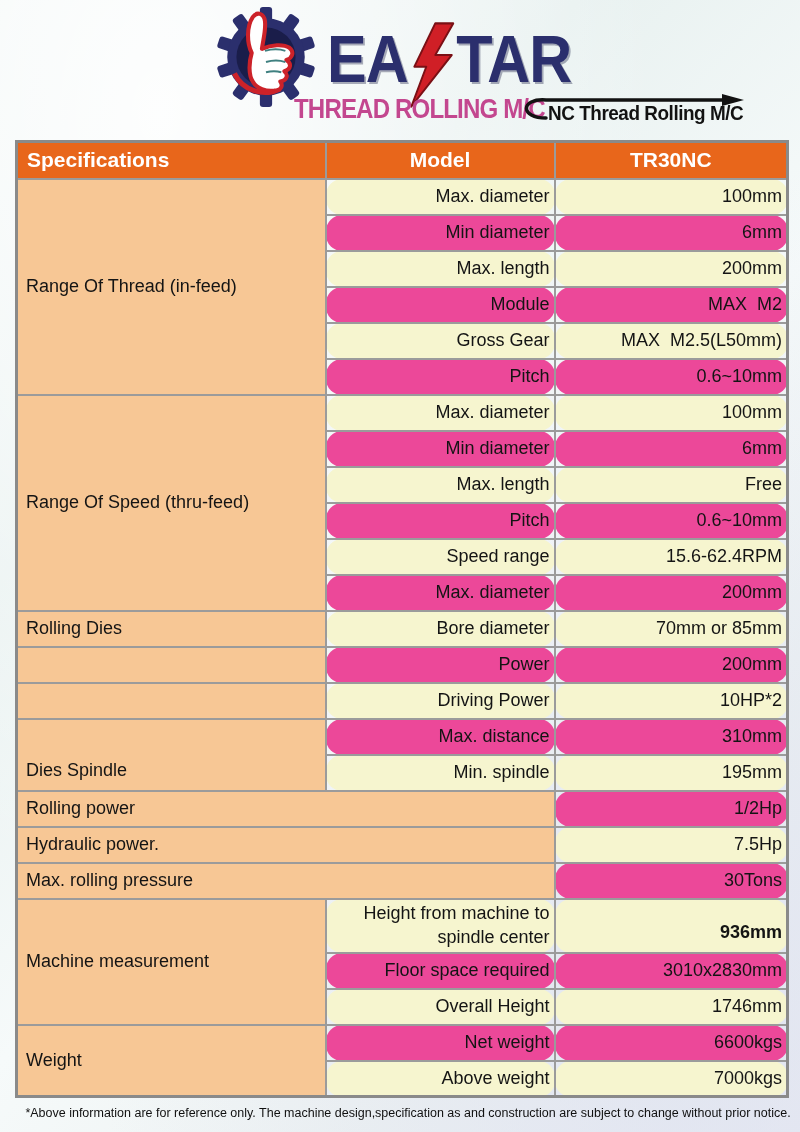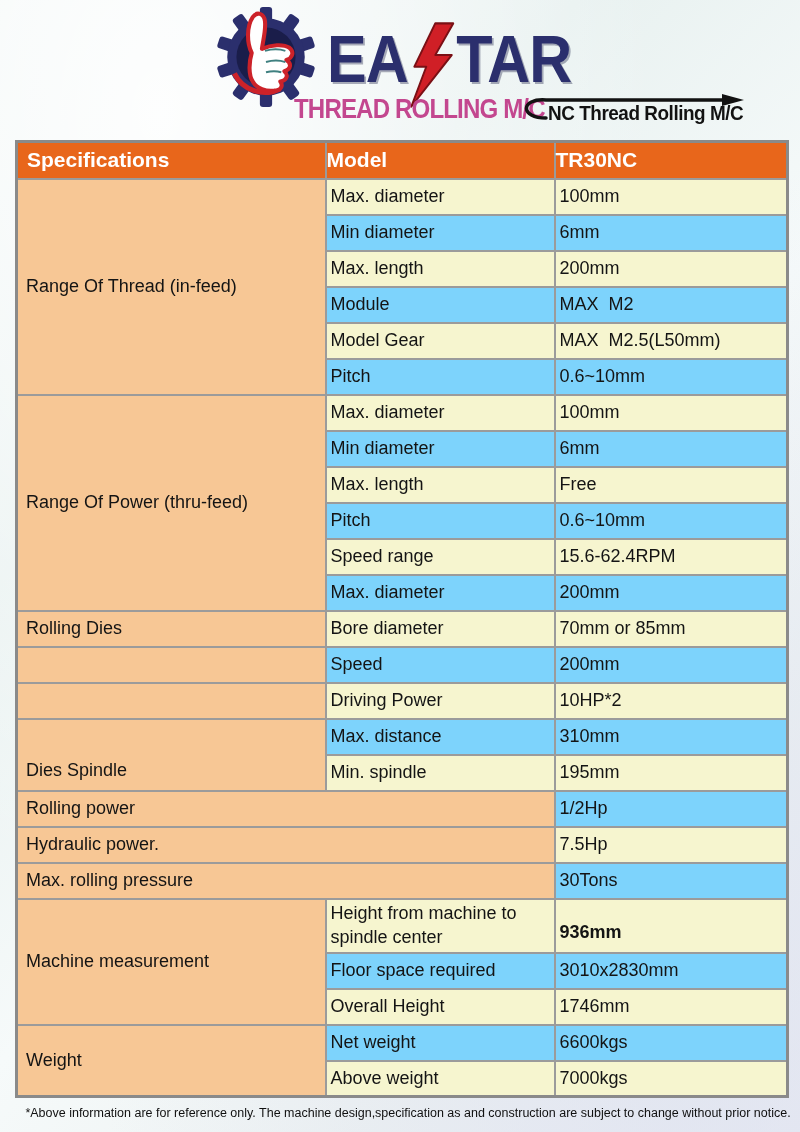--- a/index.html
+++ b/index.html
@@ -45,41 +45,42 @@
   table.spec {
     position: absolute; left: 15px; top: 140px;
     width: 771px; border-collapse: collapse; table-layout: fixed;
     border: 3px solid #8a8a8a;
     padding-left: 48px;
   }
   table.spec td, table.spec th { border: 2px solid #9b9b9b; }
   tr.hdr { height: 37px; }
   tr.hdr th {
     background: #e8661b; color: #ffffff;
-    font-size: 21px; font-weight: bold; text-align: left;
+    font-size: 21px; font-weight: bold; text-align: center;
     padding: 0;
   }
   tr.hdr th.first { text-align: left; padding-left: 9px; }
   tr.r { height: 36px; }
   tr.tall { height: 54px; }
   td.sec {
     background: #f7c795; color: #141414;
     font-size: 18px; text-align: left; padding-left: 8px;
     vertical-align: middle;
     margin-top: 40px;
   }
   td.sec.vbottom { vertical-align: bottom; padding-bottom: 9px; }
   td.param, td.val {
-    color: #141414; font-size: 18px; text-align: left;
+    color: #141414; font-size: 18px; text-align: right;
     vertical-align: middle; padding: 0 4px; white-space: pre-wrap;
     line-height: 1.3;
+    border-radius: 16px;
   }
   td.val.vbottom { vertical-align: bottom; padding-bottom: 7px; font-weight: bold; }
   .cream { background: #f6f5cf; }
-  .white { background: #7dd3fc; }
+  .white { background: #ec4899; }
 
   
   .footnote {
     position: absolute; left: 0; top: 1106px; width: 800px;
     text-align: center; font-size: 12.5px; color: #101010; margin-left: 8px;
   }
 </style>
 </head>
 <body>
 
@@ -151,30 +152,30 @@
   </tr>
   <tr class="r">
     <td class="param cream">Max. length</td>
     <td class="val cream">200mm</td>
   </tr>
   <tr class="r">
     <td class="param white">Module</td>
     <td class="val white">MAX  M2</td>
   </tr>
   <tr class="r">
-    <td class="param cream">Model Gear</td>
+    <td class="param cream">Gross Gear</td>
     <td class="val cream">MAX  M2.5(L50mm)</td>
   </tr>
   <tr class="r">
     <td class="param white">Pitch</td>
     <td class="val white">0.6~10mm</td>
   </tr>
 
   <tr class="r">
-    <td class="sec" rowspan="6">Range Of Power (thru-feed)</td>
+    <td class="sec" rowspan="6">Range Of Speed (thru-feed)</td>
     <td class="param cream">Max. diameter</td>
     <td class="val cream">100mm</td>
   </tr>
   <tr class="r">
     <td class="param white">Min diameter</td>
     <td class="val white">6mm</td>
   </tr>
   <tr class="r">
     <td class="param cream">Max. length</td>
     <td class="val cream">Free</td>
@@ -192,21 +193,21 @@
     <td class="val white">200mm</td>
   </tr>
 
   <tr class="r">
     <td class="sec">Rolling Dies</td>
     <td class="param cream">Bore diameter</td>
     <td class="val cream">70mm or 85mm</td>
   </tr>
   <tr class="r">
     <td class="sec"></td>
-    <td class="param white">Speed</td>
+    <td class="param white">Power</td>
     <td class="val white">200mm</td>
   </tr>
   <tr class="r">
     <td class="sec"></td>
     <td class="param cream">Driving Power</td>
     <td class="val cream">10HP*2</td>
   </tr>
 
   <tr class="r">
     <td class="sec vbottom" rowspan="2">Dies Spindle</td>

